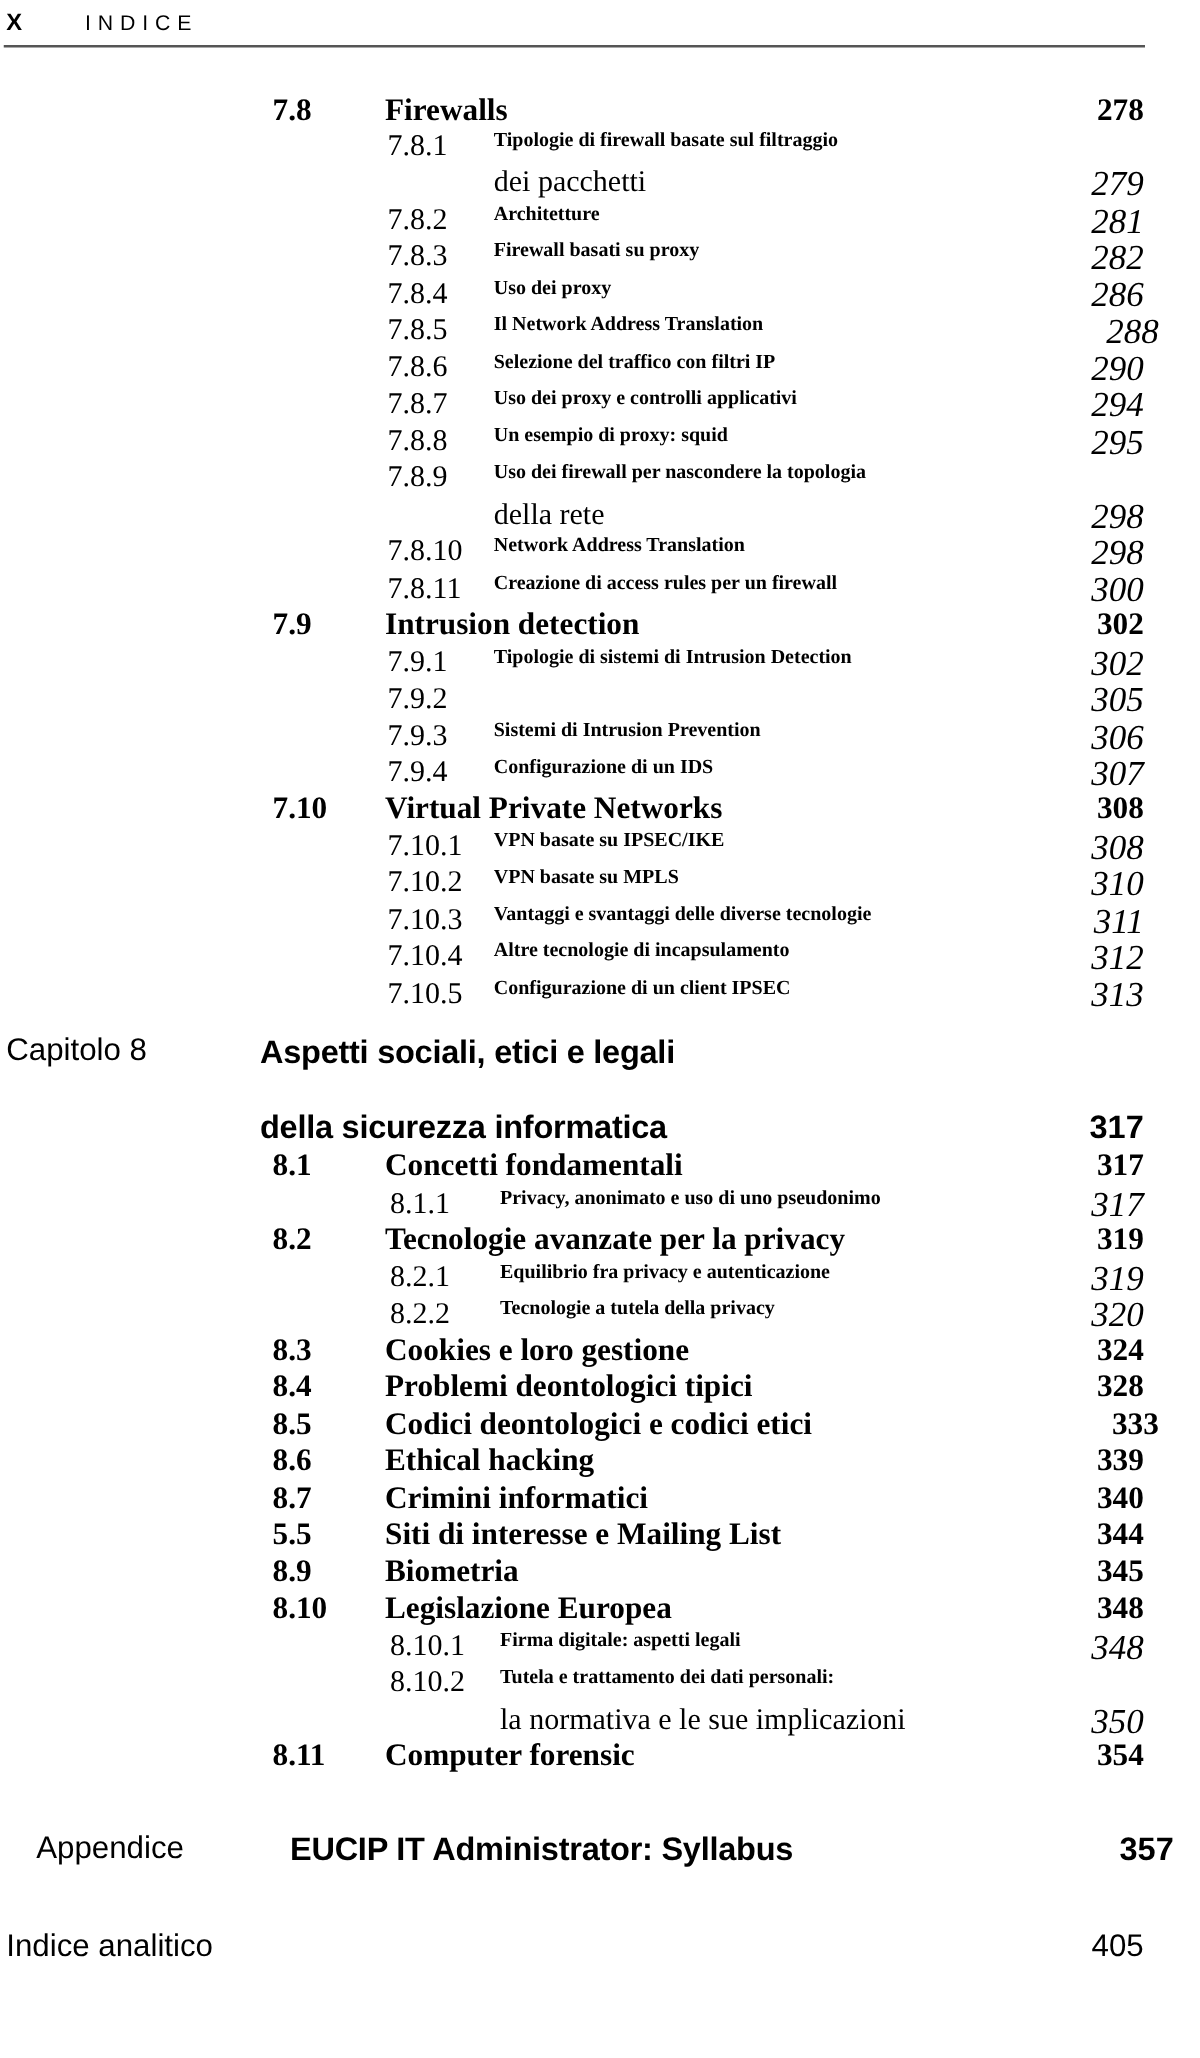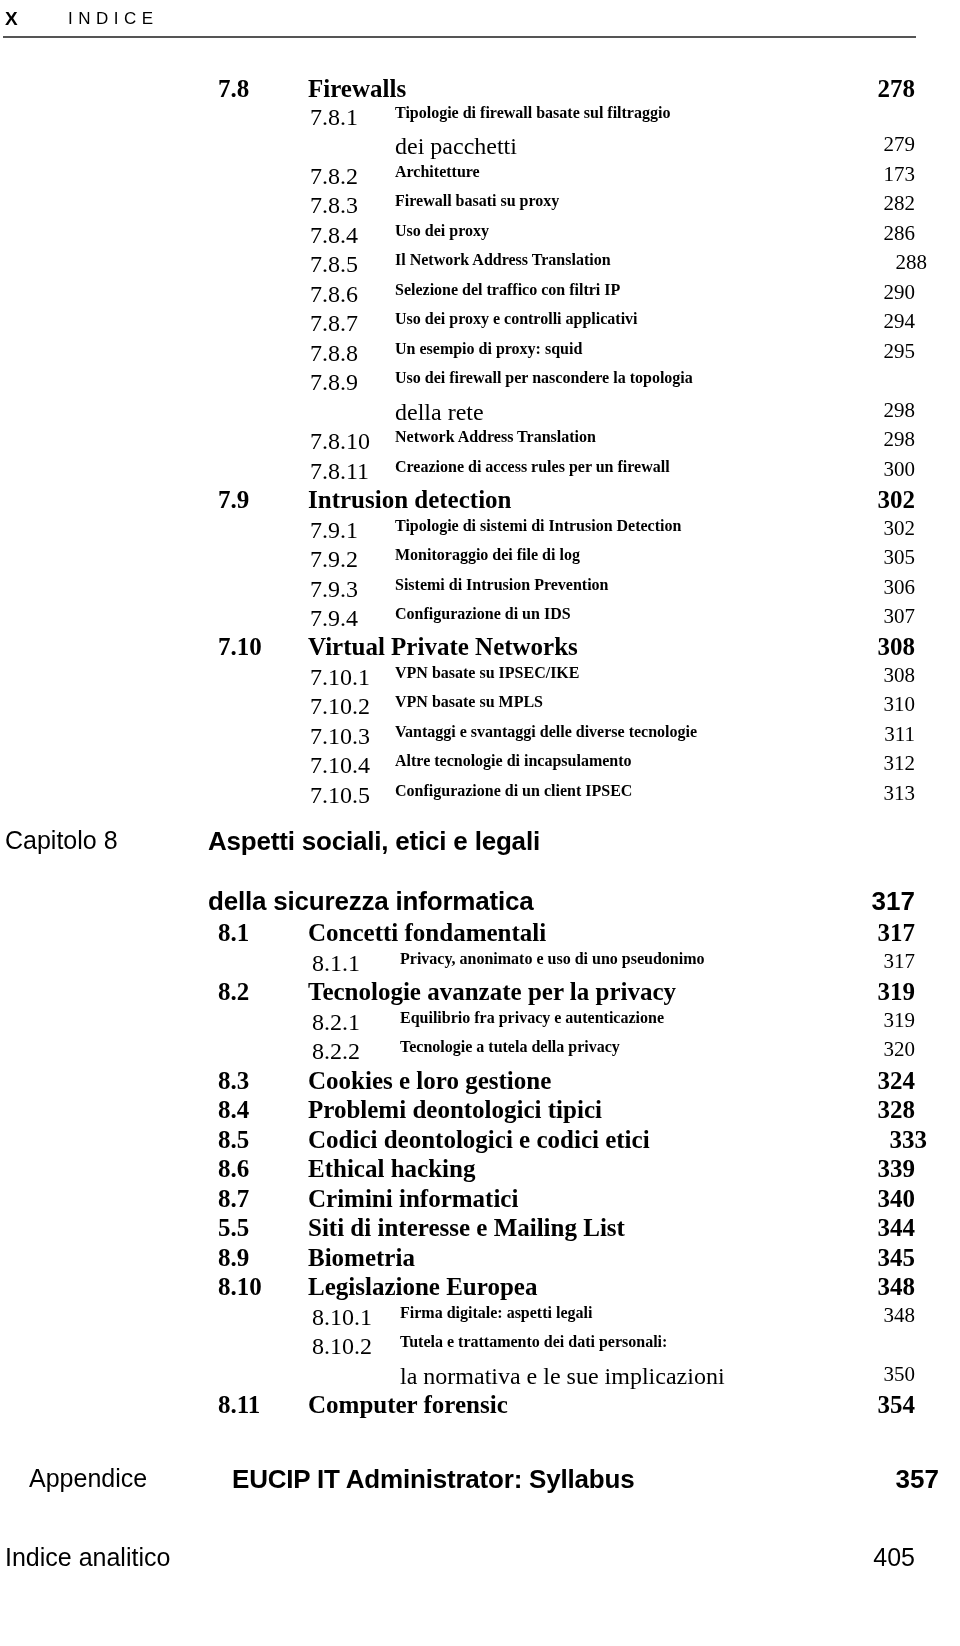--- a/index.html
+++ b/index.html
@@ -98,22 +98,23 @@
     font-size: 24px;
   }
   .lvl3 .title {
     left: 395px;
     font-weight: bold;
     font-size: 16px;
   }
   .lvl3 .page {
     right: 45px;
     font-weight: normal;
-    font-size: 21px;
+    font-size: 28px;
     text-align: left;
+    font-style: italic;
   }
 
   
   .lvl3b .num { left: 312px; }
   .lvl3b .title { left: 400px; }
 
   
   .cont .title { font-weight: normal; font-size: 24px; }
   .cont.lvl3 .title { left: 395px; }
   .cont.lvl3b .title { left: 400px; }
@@ -171,21 +172,21 @@
       <span class="page"></span>
     </div>
     <div class="toc-row lvl3 cont" style="top: 134px;">
       <span class="num"></span>
       <span class="title">dei pacchetti</span>
       <span class="page">279</span>
     </div>
     <div class="toc-row lvl3" style="top: 164px;">
       <span class="num">7.8.2</span>
       <span class="title">Architetture</span>
-      <span class="page">173</span>
+      <span class="page">281</span>
     </div>
     <div class="toc-row lvl3" style="top: 193px;">
       <span class="num">7.8.3</span>
       <span class="title">Firewall basati su proxy</span>
       <span class="page">282</span>
     </div>
     <div class="toc-row lvl3" style="top: 223px;">
       <span class="num">7.8.4</span>
       <span class="title">Uso dei proxy</span>
       <span class="page">286</span>
@@ -235,21 +236,20 @@
       <span class="title">Intrusion detection</span>
       <span class="page">302</span>
     </div>
     <div class="toc-row lvl3" style="top: 518px;">
       <span class="num">7.9.1</span>
       <span class="title">Tipologie di sistemi di Intrusion Detection</span>
       <span class="page">302</span>
     </div>
     <div class="toc-row lvl3" style="top: 547px;">
       <span class="num">7.9.2</span>
-      <span class="title">Monitoraggio dei file di log</span>
       <span class="page">305</span>
     </div>
     <div class="toc-row lvl3" style="top: 577px;">
       <span class="num">7.9.3</span>
       <span class="title">Sistemi di Intrusion Prevention</span>
       <span class="page">306</span>
     </div>
     <div class="toc-row lvl3" style="top: 606px;">
       <span class="num">7.9.4</span>
       <span class="title">Configurazione di un IDS</span>

